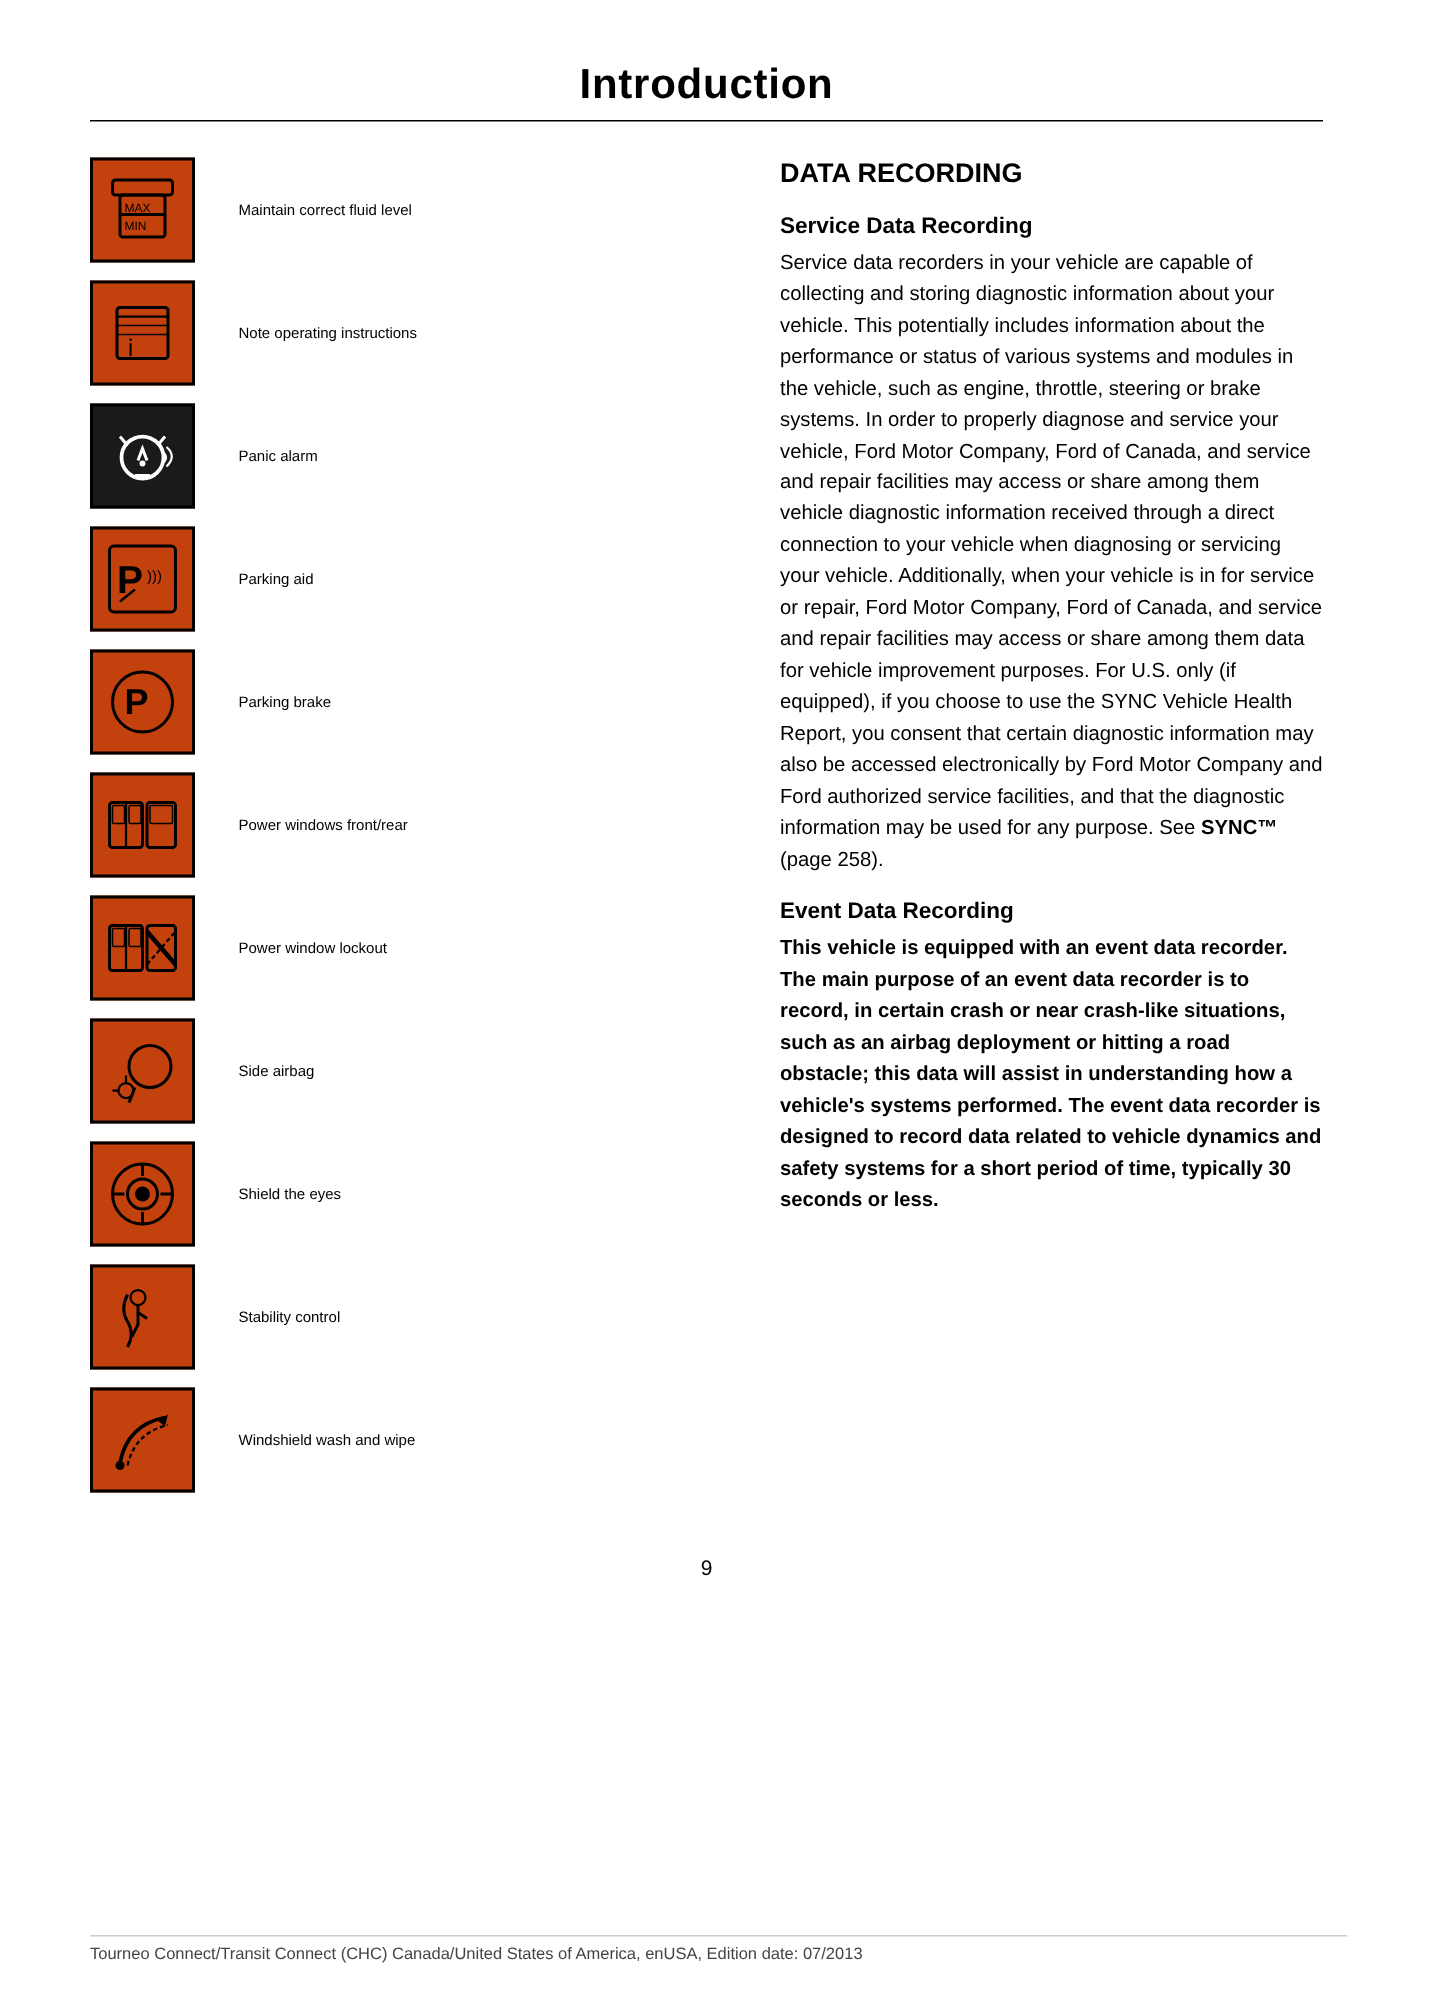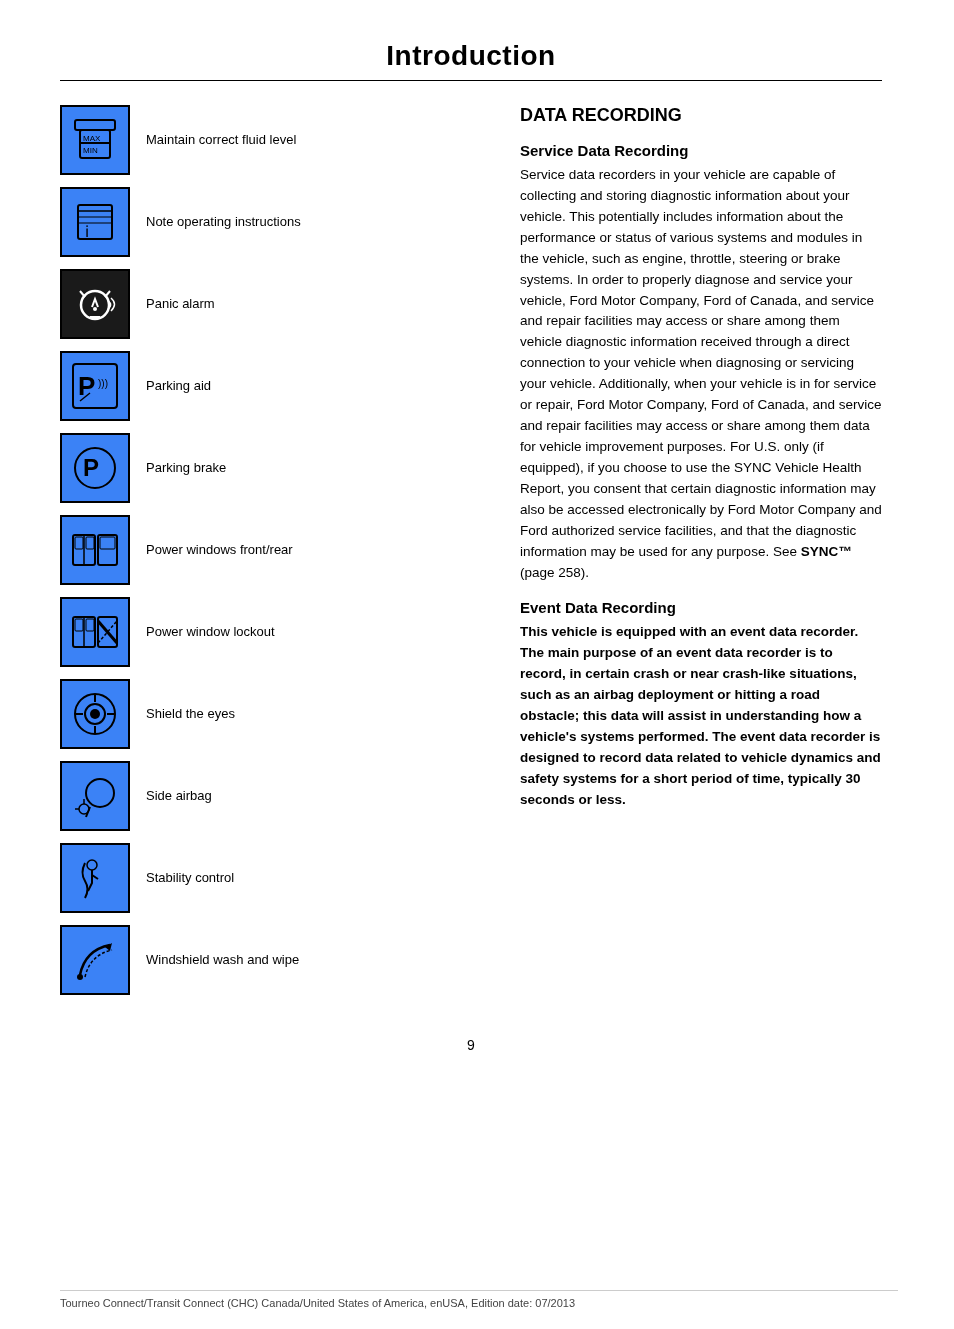--- a/index.html
+++ b/index.html
@@ -50,31 +50,32 @@
     .icon-box {
       width: 70px;
       height: 70px;
       border: 2px solid #000;
       display: flex;
       align-items: center;
       justify-content: center;
       flex-shrink: 0;
       margin-right: 16px;
       font-size: 28px;
-      background: #3b82f6;
+      background: #c2410c;
       position: relative;
       overflow: hidden;
     }
     .icon-box.dark {
       background: #1a1a1a;
       color: #fff;
     }
     .icon-label {
-      font-size: 13px;
+      font-size: 10px;
       line-height: 1.3;
+      margin-left: 13px;
     }
     
     .section-title {
       font-size: 18px;
       font-weight: bold;
       text-transform: uppercase;
       margin-bottom: 8px;
       margin-top: 0;
     }
     .sub-section-title {
@@ -201,42 +202,42 @@
       <line x1="28" y1="14" x2="47" y2="36" stroke="#000" stroke-width="3"></line>
       <line x1="28" y1="36" x2="47" y2="14" stroke="#000" stroke-width="1.5" stroke-dasharray="3,2"></line>
       <rect x="28" y="10" width="19" height="30" rx="2" stroke="#000" stroke-width="2" fill="none"></rect>
     </svg>
           </div>
           <span class="icon-label">Power window lockout</span>
         </div>
         <div class="icon-row">
           <div class="icon-box">
             <svg viewBox="0 0 50 50" fill="none" xmlns="http://www.w3.org/2000/svg" width="50" height="50">
+      <circle cx="30" cy="22" r="14" stroke="#000" stroke-width="2" fill="none"></circle>
+      <path d="M20 36 L16 46" stroke="#000" stroke-width="2"></path>
+      <circle cx="14" cy="38" r="5" stroke="#000" stroke-width="1.5" fill="none"></circle>
+      <path d="M14 33 L14 28" stroke="#000" stroke-width="1.5"></path>
+      <line x1="9" y1="38" x2="5" y2="38" stroke="#000" stroke-width="1.5"></line>
+    </svg>
+          </div>
+          <span class="icon-label">Side airbag</span>
+        </div>
+        <div class="icon-row">
+          <div class="icon-box">
+            <svg viewBox="0 0 50 50" fill="none" xmlns="http://www.w3.org/2000/svg" width="50" height="50">
       <circle cx="25" cy="25" r="20" stroke="#000" stroke-width="2" fill="none"></circle>
       <circle cx="25" cy="25" r="10" stroke="#000" stroke-width="2" fill="none"></circle>
       <circle cx="25" cy="25" r="5" fill="#000"></circle>
       <line x1="25" y1="5" x2="25" y2="13" stroke="#000" stroke-width="2"></line>
       <line x1="25" y1="37" x2="25" y2="45" stroke="#000" stroke-width="2"></line>
       <line x1="5" y1="25" x2="13" y2="25" stroke="#000" stroke-width="2"></line>
       <line x1="37" y1="25" x2="45" y2="25" stroke="#000" stroke-width="2"></line>
     </svg>
           </div>
           <span class="icon-label">Shield the eyes</span>
-        </div>
-        <div class="icon-row">
-          <div class="icon-box">
-            <svg viewBox="0 0 50 50" fill="none" xmlns="http://www.w3.org/2000/svg" width="50" height="50">
-      <circle cx="30" cy="22" r="14" stroke="#000" stroke-width="2" fill="none"></circle>
-      <path d="M20 36 L16 46" stroke="#000" stroke-width="2"></path>
-      <circle cx="14" cy="38" r="5" stroke="#000" stroke-width="1.5" fill="none"></circle>
-      <path d="M14 33 L14 28" stroke="#000" stroke-width="1.5"></path>
-      <line x1="9" y1="38" x2="5" y2="38" stroke="#000" stroke-width="1.5"></line>
-    </svg>
-          </div>
-          <span class="icon-label">Side airbag</span>
         </div>
         <div class="icon-row">
           <div class="icon-box">
             <svg viewBox="0 0 50 50" fill="none" xmlns="http://www.w3.org/2000/svg" width="50" height="50">
       <path d="M15 10 Q10 20 15 28 Q20 36 15 45" stroke="#000" stroke-width="2" fill="none"></path>
       <circle cx="22" cy="12" r="5" stroke="#000" stroke-width="1.5" fill="none"></circle>
       <path d="M22 17 L22 30 L18 38" stroke="#000" stroke-width="2" fill="none"></path>
       <path d="M22 22 L28 26" stroke="#000" stroke-width="2"></path>
     </svg>
           </div>

